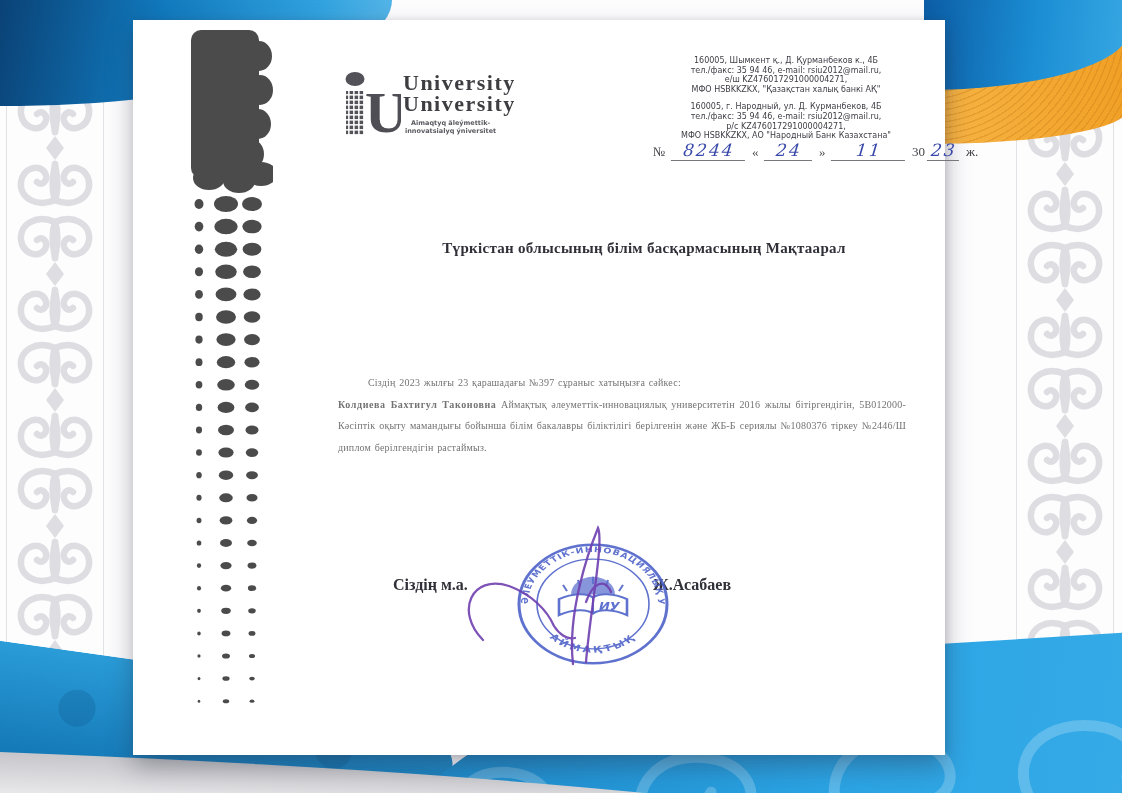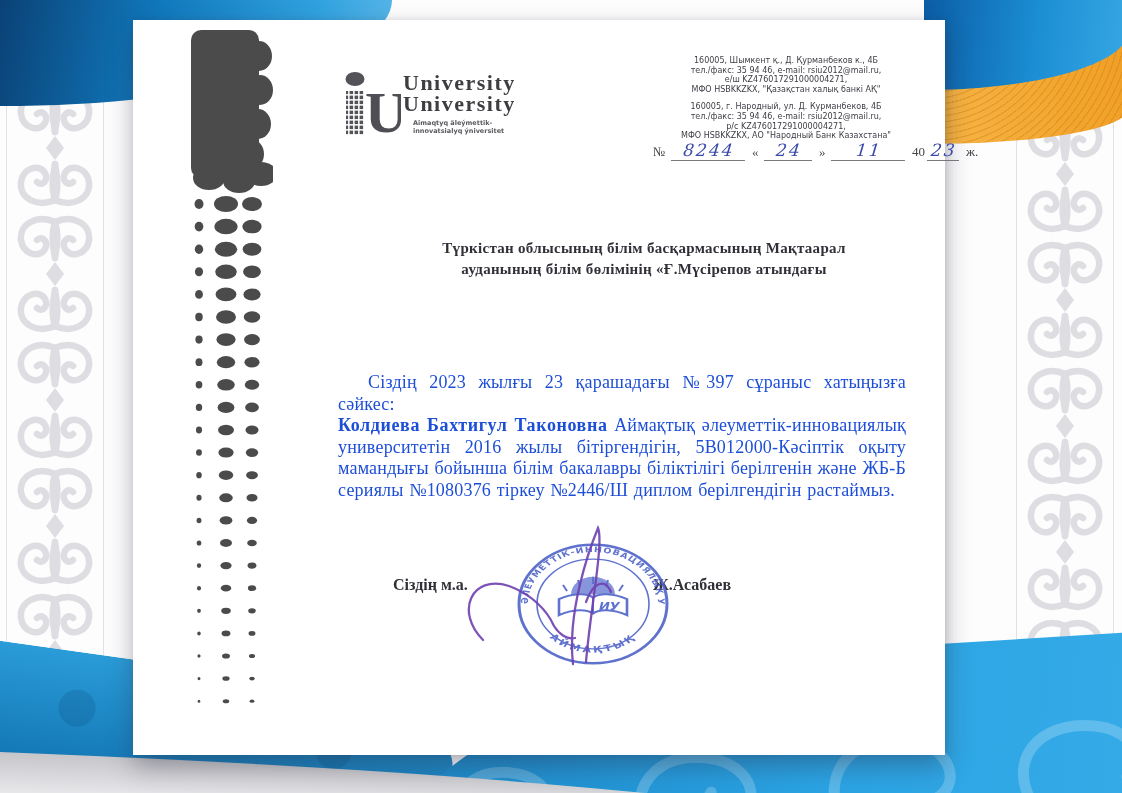--- a/index.html
+++ b/index.html
@@ -37,40 +37,40 @@
     background:linear-gradient(#c6c6ca,#eeeef1 34%,#ffffff 62%);
     border-top-right-radius:100% 60%;}
   
   .document{position:absolute;left:133px;top:20px;width:812px;height:735px;background:#fff;z-index:3;
     box-shadow:0 12px 24px rgba(40,40,60,.35), 2px 0 6px rgba(40,40,60,.12);}
   .binding{position:absolute;left:30px;top:6px;}
   
   .logo-mark{position:absolute;left:206px;top:50px;}
   .logo-name{position:absolute;left:270px;top:52px;font-family:"Liberation Serif",serif;
     font-weight:bold;font-size:22px;line-height:21px;letter-spacing:1.5px;color:#3e3e42;}
-  .logo-sub{position:absolute;left:280px;top:99px;font-family:"DejaVu Sans",sans-serif;
-    font-size:6.5px;line-height:8px;color:#5a5a60;font-weight:bold;}
+  .logo-sub{position:absolute;left:272px;top:99px;font-family:"DejaVu Sans",sans-serif;
+    font-size:6.5px;line-height:8px;color:#5a5a60;font-weight:bold;text-align:center;}
   
   .contact{position:absolute;left:522px;top:36px;width:262px;font-family:"DejaVu Sans",sans-serif;
     font-size:8px;line-height:9.6px;color:#3c3c44;}
   .contact-block{margin-bottom:8px;text-align:center;}
   
   .refline{position:absolute;left:520px;top:120px;font-size:13px;color:#44444a;white-space:nowrap;}
   .refline .printed{font-family:"Liberation Serif",serif;}
   .hand{display:inline-block;font-family:"DejaVu Serif",serif;font-style:italic;color:#3949ab;
     font-size:17px;letter-spacing:2px;text-align:center;border-bottom:1.5px solid #77777c;
     padding:0 3px;margin:0 3px;transform:skewX(-6deg);}
   .w70{min-width:68px;} .w45{min-width:42px;} .w30{min-width:24px;border-bottom:1.5px solid #77777c;margin-left:0;}
   
   .recipient{position:absolute;left:248px;top:218px;width:526px;text-align:center;
     font-weight:bold;font-size:15px;line-height:21px;color:#303038;letter-spacing:.3px;}
   .recipient .shift-right{text-align:right;padding-right:92px;}
   
   .body-text{position:absolute;left:205px;top:352px;width:568px;margin:0;text-align:justify;
-    font-size:18px;line-height:21.5px;color:#1d4ed8;text-indent:30px;letter-spacing:.2px;word-spacing:1px;}
+    font-size:10px;line-height:21.5px;color:#737373;text-indent:30px;letter-spacing:.2px;word-spacing:1px;}
   .body-text b{letter-spacing:.6px;}
   
   .sig-title{position:absolute;left:260px;top:556px;font-weight:bold;font-size:16px;color:#303038;}
   .sig-name{position:absolute;left:520px;top:556px;font-weight:bold;font-size:16px;color:#303038;}
   .stamp{position:absolute;left:320px;top:492px;}
 </style>
 </head>
 <body>
 
 <div class="stage">
@@ -249,28 +249,27 @@
       </div>
     </div>
 
     <div class="refline">
       <span class="printed">№</span>
       <span class="hand w70">8244</span>
       <span class="printed">«</span>
       <span class="hand w45">24</span>
       <span class="printed">»</span>
       <span class="hand w70">11</span>
-      <span class="printed">40</span>
+      <span class="printed">30</span>
       <span class="hand w30">23</span>
       <span class="printed">ж.</span>
     </div>
 
     <div class="recipient">
       <div>Түркістан облысының білім  басқармасының  Мақтаарал</div>
-      <div>ауданының білім бөлімінің «Ғ.Мүсірепов атындағы</div>
     </div>
 
     <p class="body-text"><span>Сіздің 2023 жылғы 23 қарашадағы №397 сұраныс хатыңызға сәйкес:</span><br><b>Колдиева Бахтигул Таконовна</b><span> Аймақтық әлеуметтік-инновациялық университетін 2016 жылы бітіргендігін, 5В012000-Кәсіптік оқыту мамандығы бойынша  білім бакалавры біліктілігі берілгенін және ЖБ-Б сериялы №1080376 тіркеу №2446/Ш диплом берілгендігін растаймыз.</span></p>
 
     <div class="sig-title">Сіздің  м.а.</div>
     <div class="sig-name">Ж.Асабаев</div>
 
     <svg class="stamp" width="280" height="190" viewBox="0 0 280 190">
       <g transform="translate(140,92) scale(1,0.8)" opacity="0.88">
         <circle r="74" fill="none" stroke="#4a5fc8" stroke-width="3"></circle>

